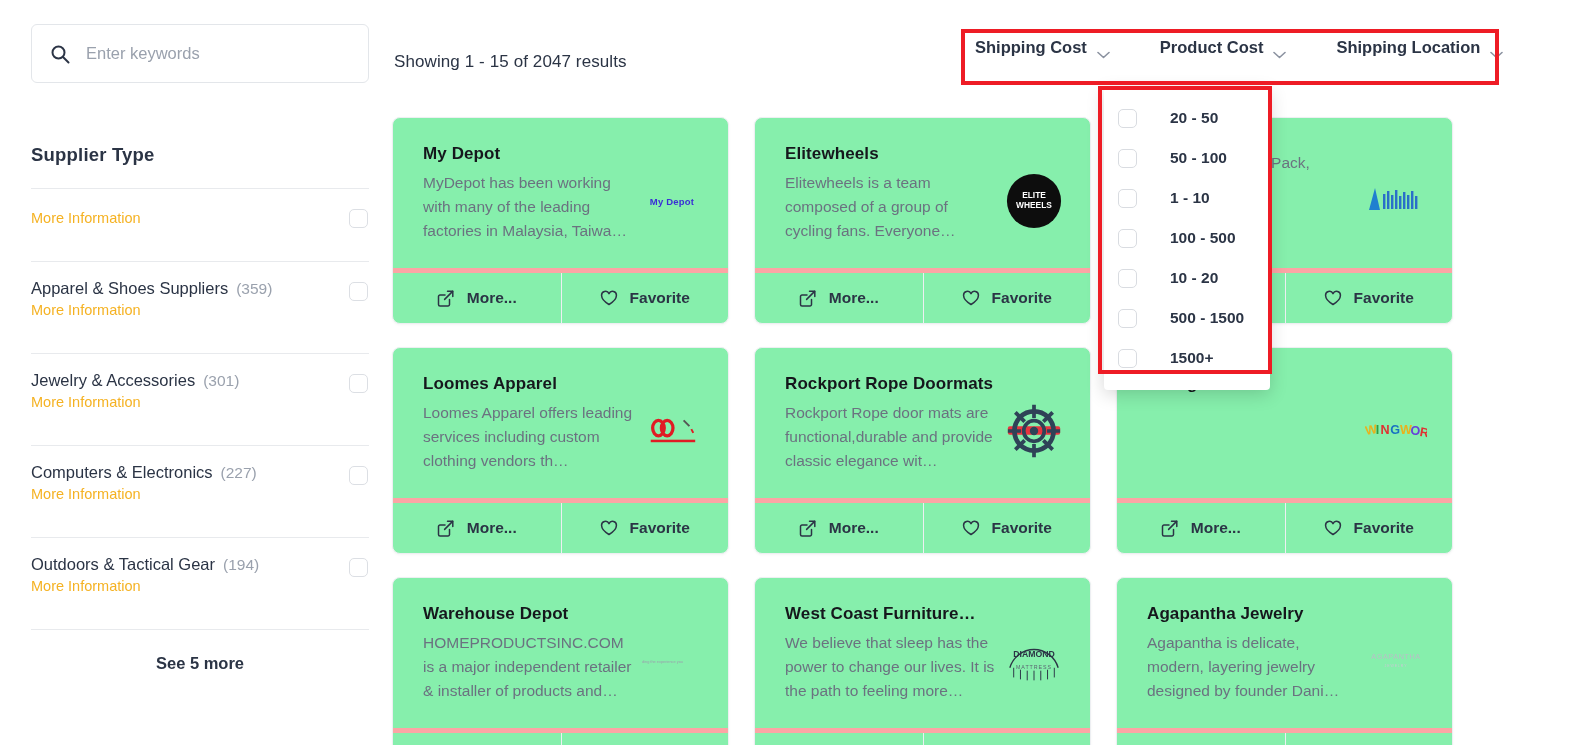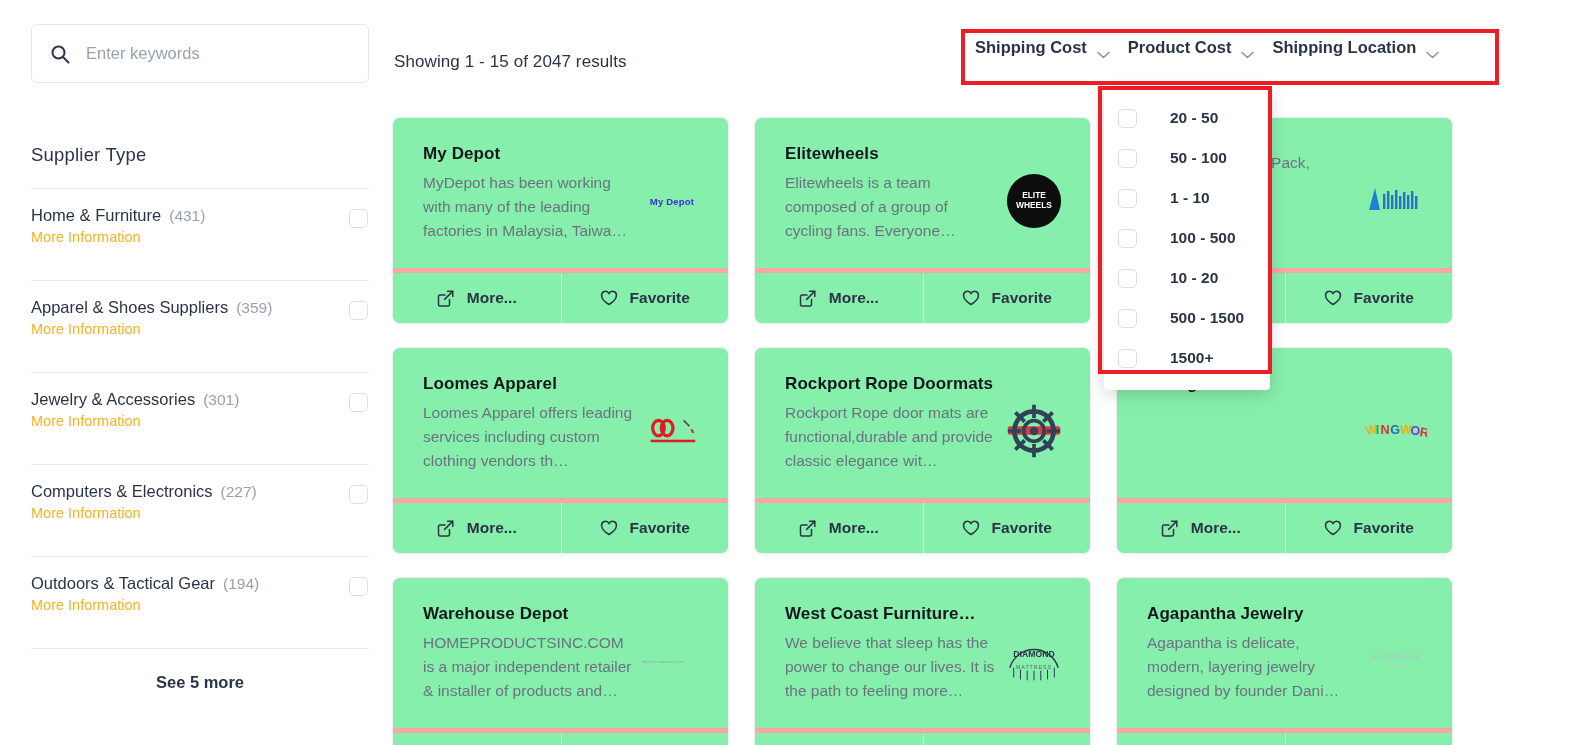--- a/index.html
+++ b/index.html
@@ -29,21 +29,21 @@
   .search-input::placeholder { color: #9aa1ad; }
 
   .results-count {
     position: absolute; left: 394px; top: 52px;
     font-size: 17px; color: #2b3445; letter-spacing: .1px;
   }
 
   
   .filter-bar {
     position: absolute; left: 975px; top: 38px;
-    display: flex; align-items: center; gap: 18px;
+    display: flex; align-items: center; gap: 50px;
   }
   .filter-btn {
     display: flex; align-items: center; gap: 10px;
     font-size: 16.5px; font-weight: bold; color: #2b3445;
     cursor: pointer; white-space: nowrap;
   }
   .chev { width: 13px; height: 8px; flex: 0 0 auto; color: #8b92a0; }
 
   .annot-box {
     position: absolute; left: 961px; top: 29px;
@@ -69,21 +69,21 @@
     height: 40px; padding: 0 0 0 14px; cursor: pointer;
   }
   .cbx {
     width: 19px; height: 19px; flex: 0 0 auto;
     border: 1px solid #d9dce1; border-radius: 5px; background: #fff;
   }
   .dd-label { margin-left: 33px; font-size: 15.5px; font-weight: bold; color: #2b3445; }
 
   
   .sidebar { position: absolute; left: 31px; top: 144px; width: 338px; }
-  .sb-title { font-size: 18.5px; font-weight: normal; color: #2b3445; letter-spacing: .2px; }
+  .sb-title { font-size: 18.5px; font-weight: bold; color: #2b3445; letter-spacing: .2px; }
   .sb-rule { height: 1px; background: #e8eaed; margin-top: 22px; }
   .sb-item { padding: 17px 0 13px 0; position: relative; }
   .sb-row { display: flex; align-items: baseline; padding-right: 40px; }
   .sb-name { font-size: 16.5px; color: #2b3445; }
   .sb-count { font-size: 15.5px; color: #9aa1ad; margin-left: 8px; }
   .sb-more { display: block; margin-top: 4px; font-size: 14.5px; color: #f5b223; cursor: pointer; }
   .sb-cbx {
     position: absolute; right: 1px; top: 20px;
     width: 19px; height: 19px;
     border: 1px solid #dcdfe4; border-radius: 5px; background: #fff;
@@ -215,24 +215,20 @@
     </div>
 
   <div class="annot-box"></div>
   <div class="annot-box2"></div>
 
   <div class="sidebar">
     <div class="sb-title">Supplier Type</div>
     <div class="sb-rule"></div>
     <div id="sb-items">
         <div class="sb-item">
-          <div class="sb-row">
-            <span class="sb-name">Home &amp; Furniture</span>
-            <span class="sb-count">(431)</span>
-          </div>
           <span class="sb-more">More Information</span>
           <span class="sb-cbx"></span>
         </div>
         <div class="sb-rule"></div>
         <div class="sb-item">
           <div class="sb-row">
             <span class="sb-name">Apparel &amp; Shoes Suppliers</span>
             <span class="sb-count">(359)</span>
           </div>
           <span class="sb-more">More Information</span>

